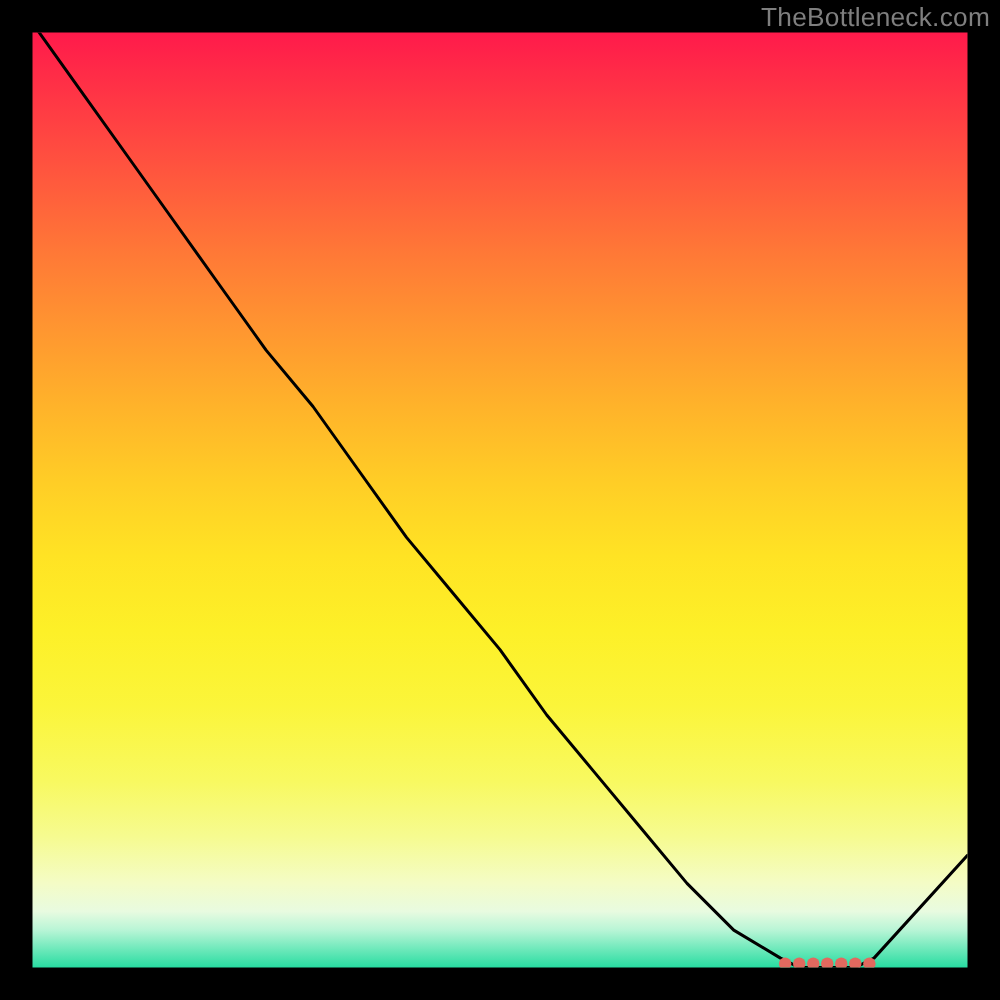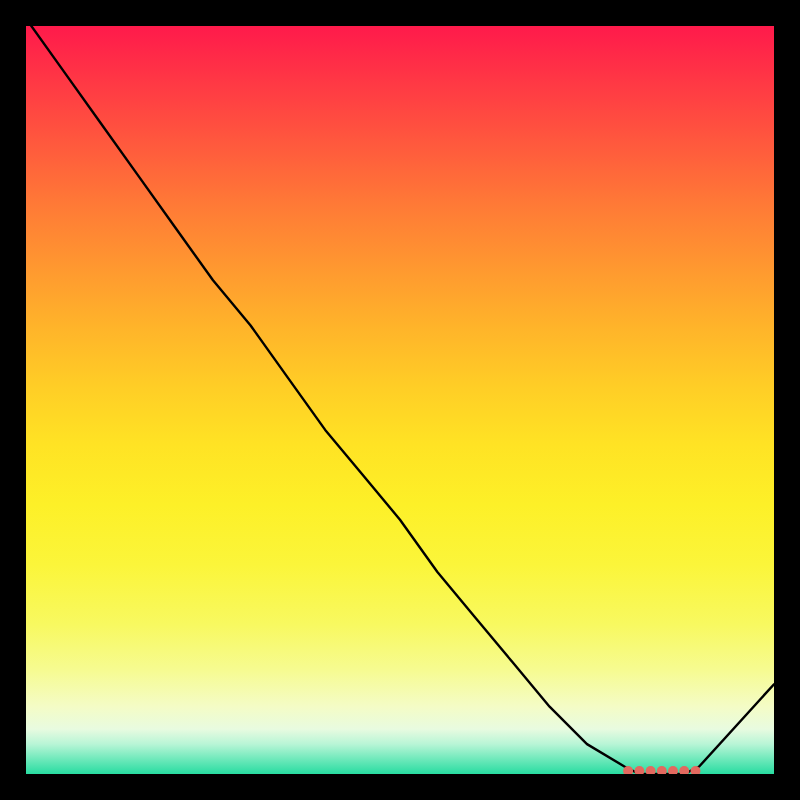--- a/index.html
+++ b/index.html
@@ -67,20 +67,21 @@
   }
   .dots circle {
     fill: #e2695f;
     stroke: none;
   }
 </style>
 </head>
 <body>
 
 <div class="frame">
+  <div class="watermark">TheBottleneck.com</div>
   <div class="plot">
     <svg class="curve" viewBox="0 0 748 748">
       <path id="curve-path" d="M0.0 -7.5 L37.4 44.9 L74.8 97.2 L112.2 149.6 L149.6 202.0 L187.0 254.3 L224.4 299.2 L261.8 351.6 L299.2 403.9 L336.6 448.8 L374.0 493.7 L411.4 546.0 L448.8 590.9 L486.2 635.8 L523.6 680.7 L561.0 718.1 L598.4 740.5 L613.4 748.0 L635.8 748.0 L658.2 748.0 L673.2 740.5 L748.0 658.2"></path>
       <g class="dots" id="flat-dots">
           <circle cx="602.1" cy="745.0" r="5"></circle>
           <circle cx="613.4" cy="745.0" r="5"></circle>
           <circle cx="624.6" cy="745.0" r="5"></circle>
           <circle cx="635.8" cy="745.0" r="5"></circle>
           <circle cx="647.0" cy="745.0" r="5"></circle>
           <circle cx="658.2" cy="745.0" r="5"></circle>

